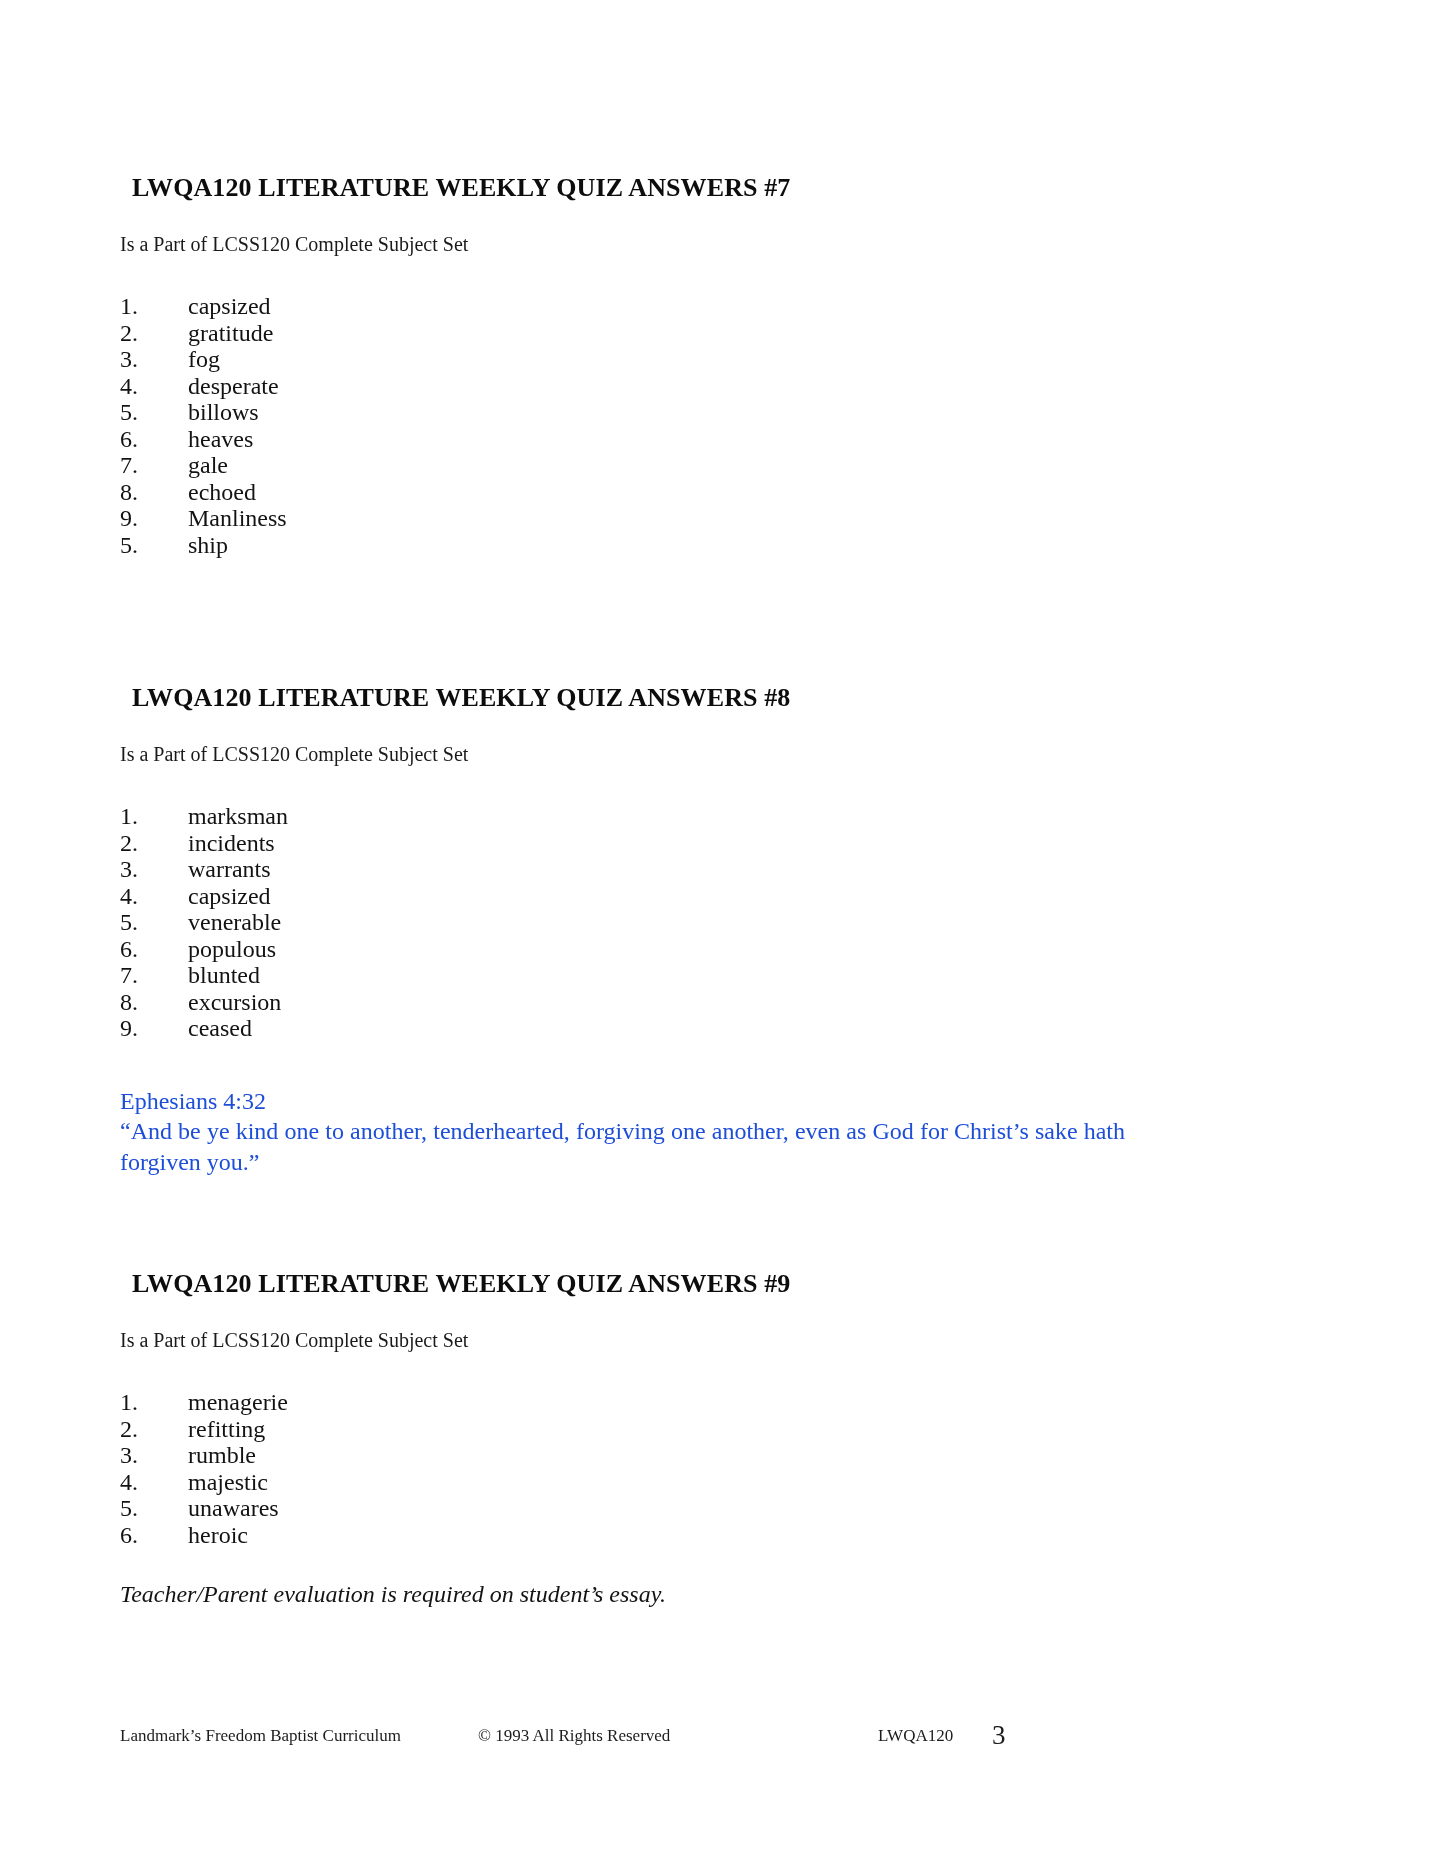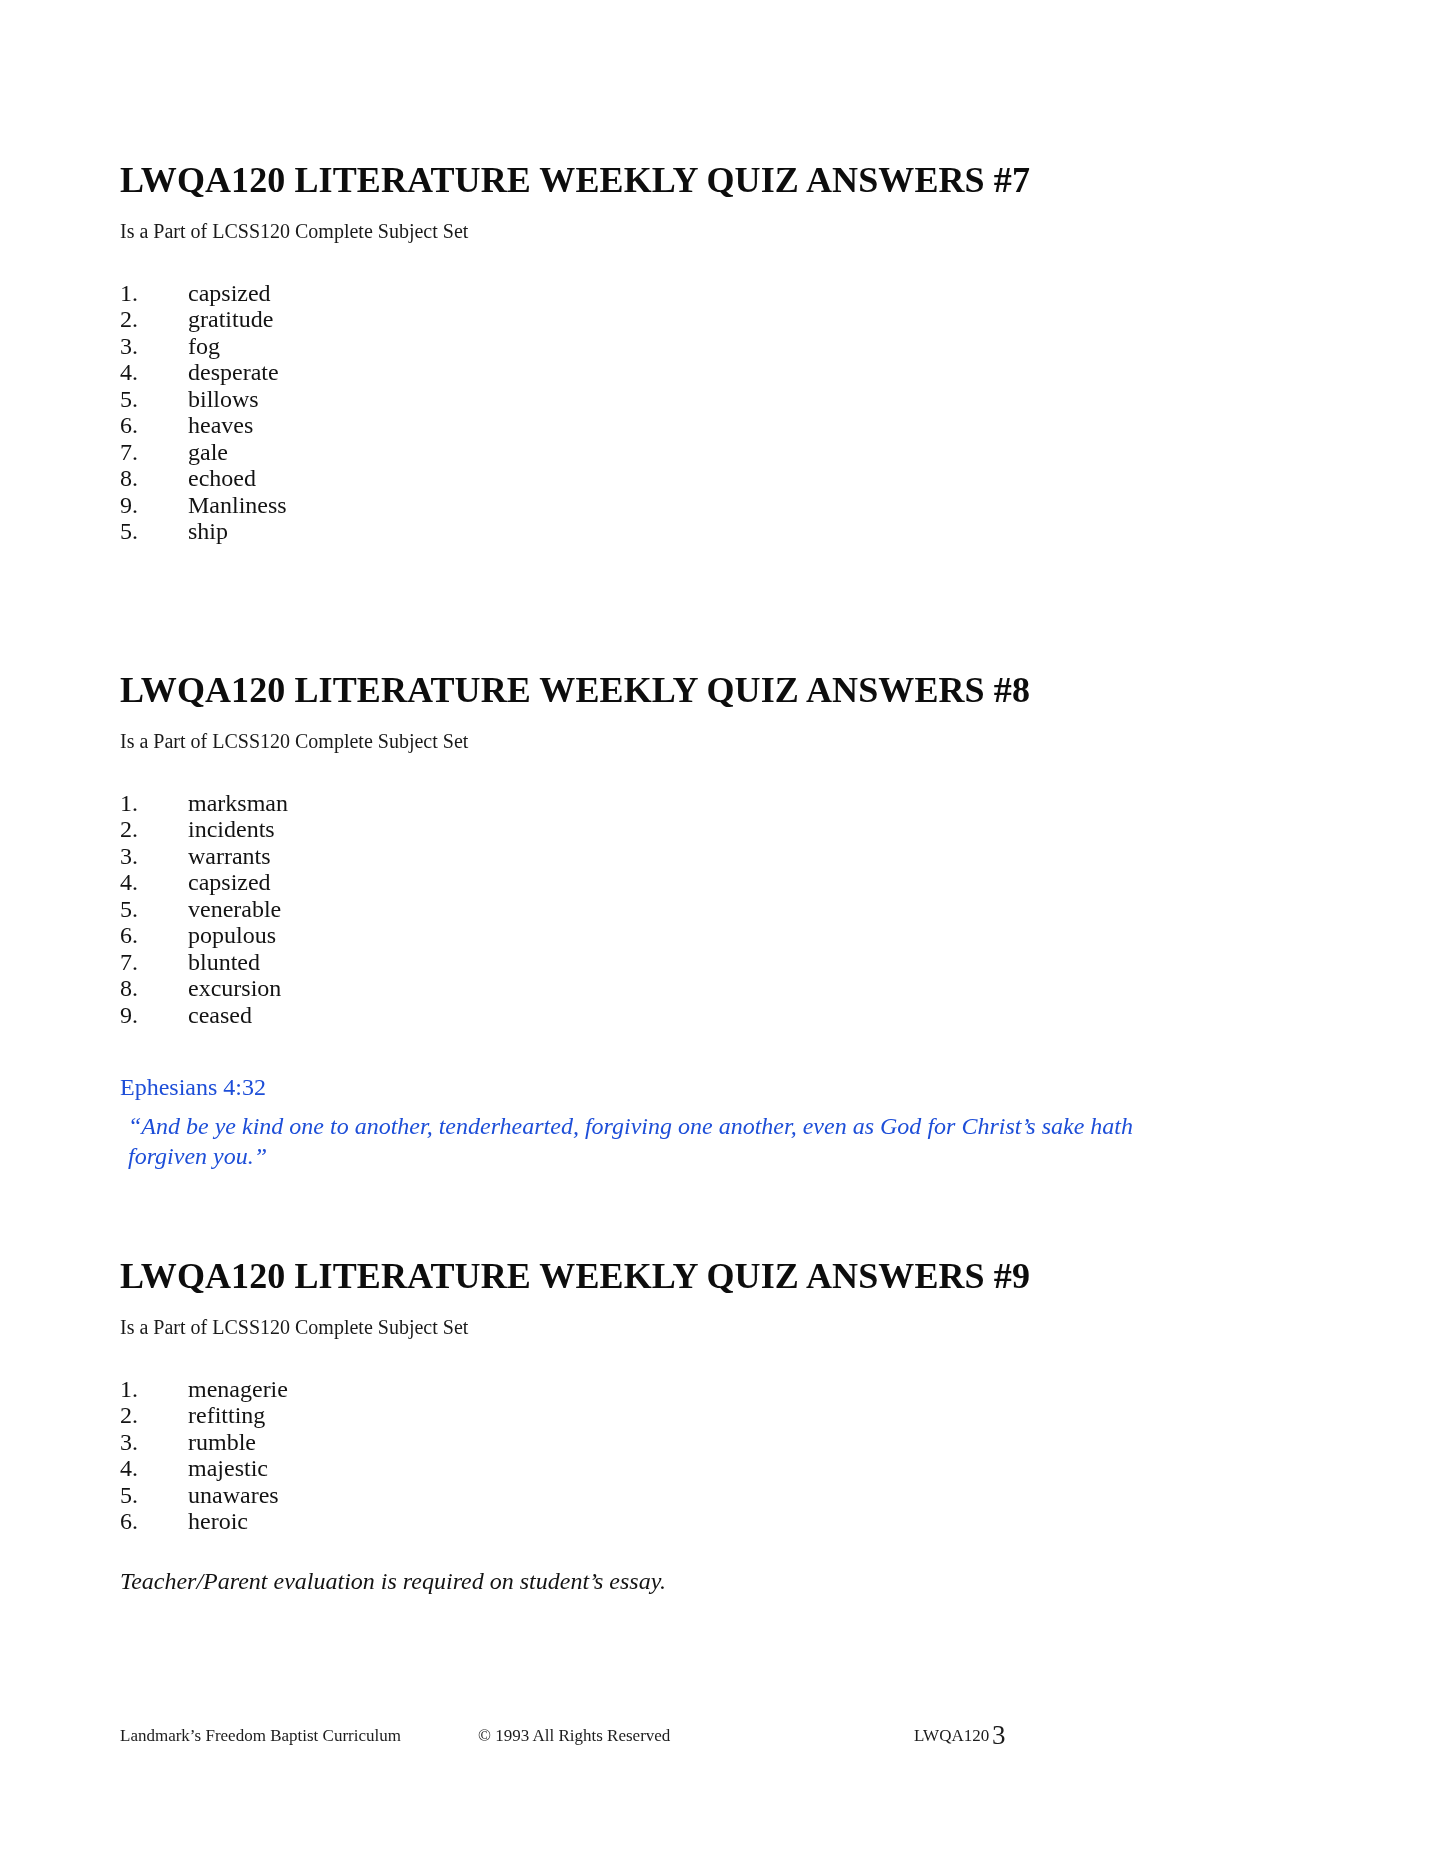--- a/index.html
+++ b/index.html
@@ -29,26 +29,26 @@
 
   
   .section {
     position: absolute;
     left: 0;
     width: 1010px;
   }
   .section-title {
     font-family: "Liberation Serif", "DejaVu Serif", serif;
     font-weight: bold;
-    font-size: 36px;
+    font-size: 26px;
     letter-spacing: 0.1px;
     line-height: 1.05;
     color: #0d0d0d;
     white-space: nowrap;
-    margin: 0;
+    margin: 12px;
   }
   .section-subtitle {
     font-size: 20px;
     line-height: 1.1;
     color: #1a1a1a;
     margin: 0;
     padding-top: 20px;
   }
 
   
@@ -76,25 +76,24 @@
   
   .scripture {
     font-size: 24px;
     line-height: 30.5px;
     color: #1d4ed8;
   }
   .scripture-ref {
     margin: 0;
   }
   .scripture-text {
-    margin: 8px;
+    margin: 0;
     text-align: justify;
     text-justify: inter-word;
     width: 1005px;
-    font-style: italic;
   }
 
   
   .teacher-note {
     font-size: 24px;
     font-style: italic;
     line-height: 28px;
     color: #131313;
     margin: 0;
   }
@@ -120,21 +119,20 @@
     left: 358px;
     top: 0;
     white-space: nowrap;
     text-align: right;
   }
   .footer-code {
     position: absolute;
     left: 758px;
     top: 0;
     white-space: nowrap;
-    margin-left: 36px;
   }
   .footer-page {
     position: absolute;
     left: 872px;
     top: -6px;
     font-size: 27px;
     white-space: nowrap;
   }
 </style>
 </head>

